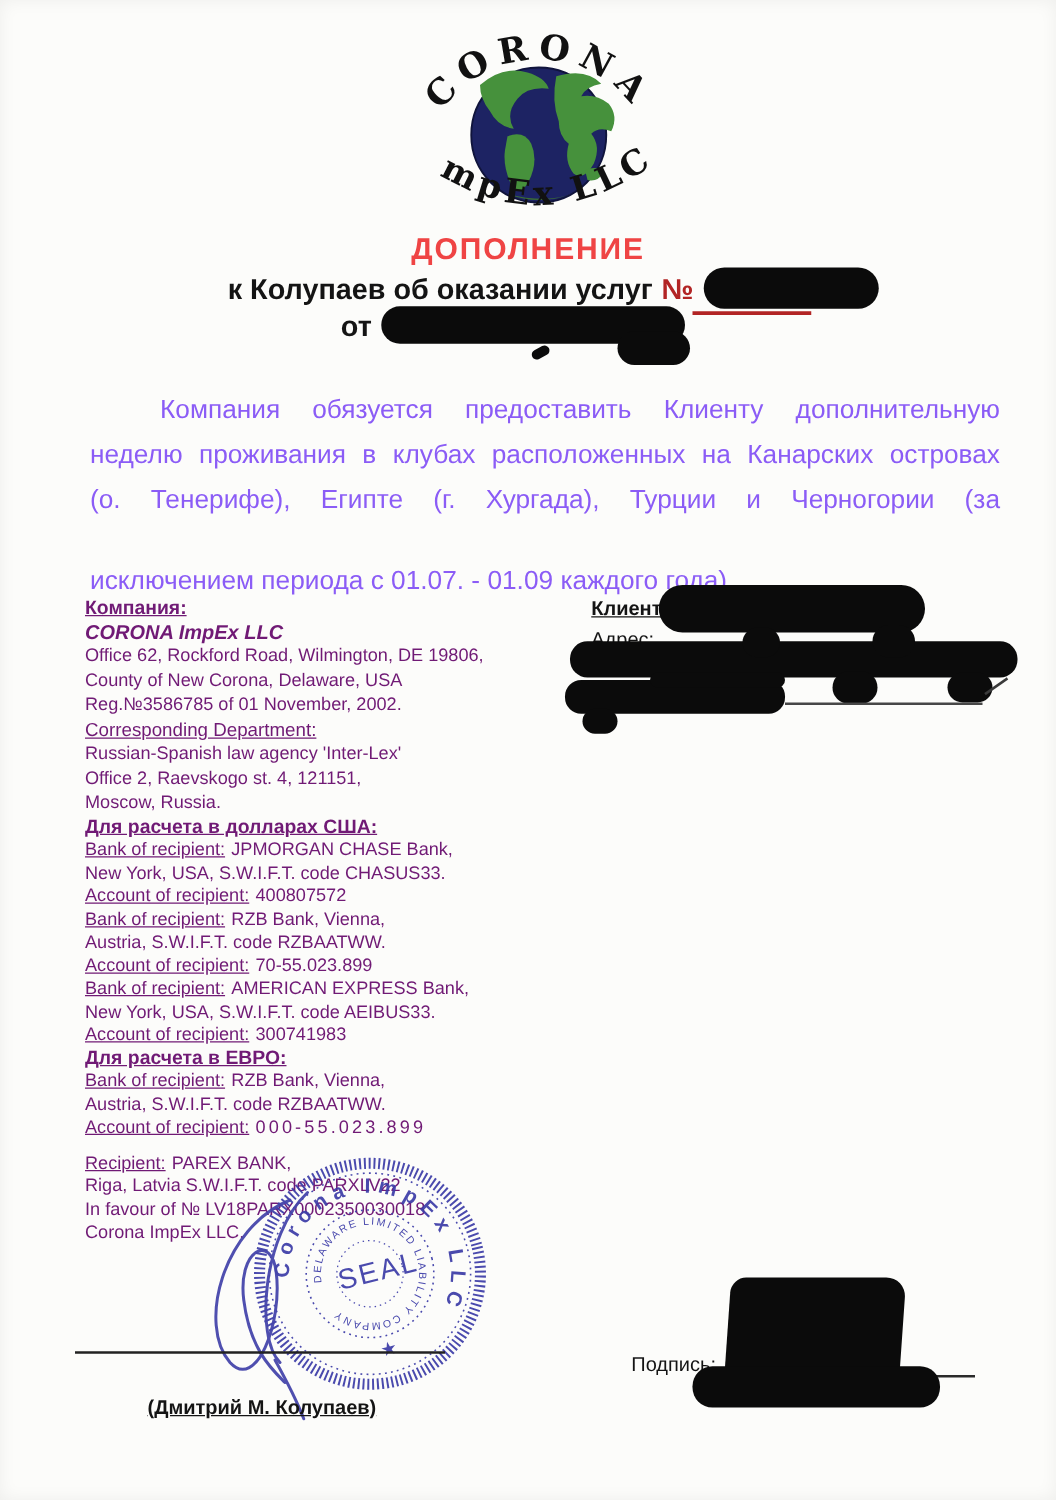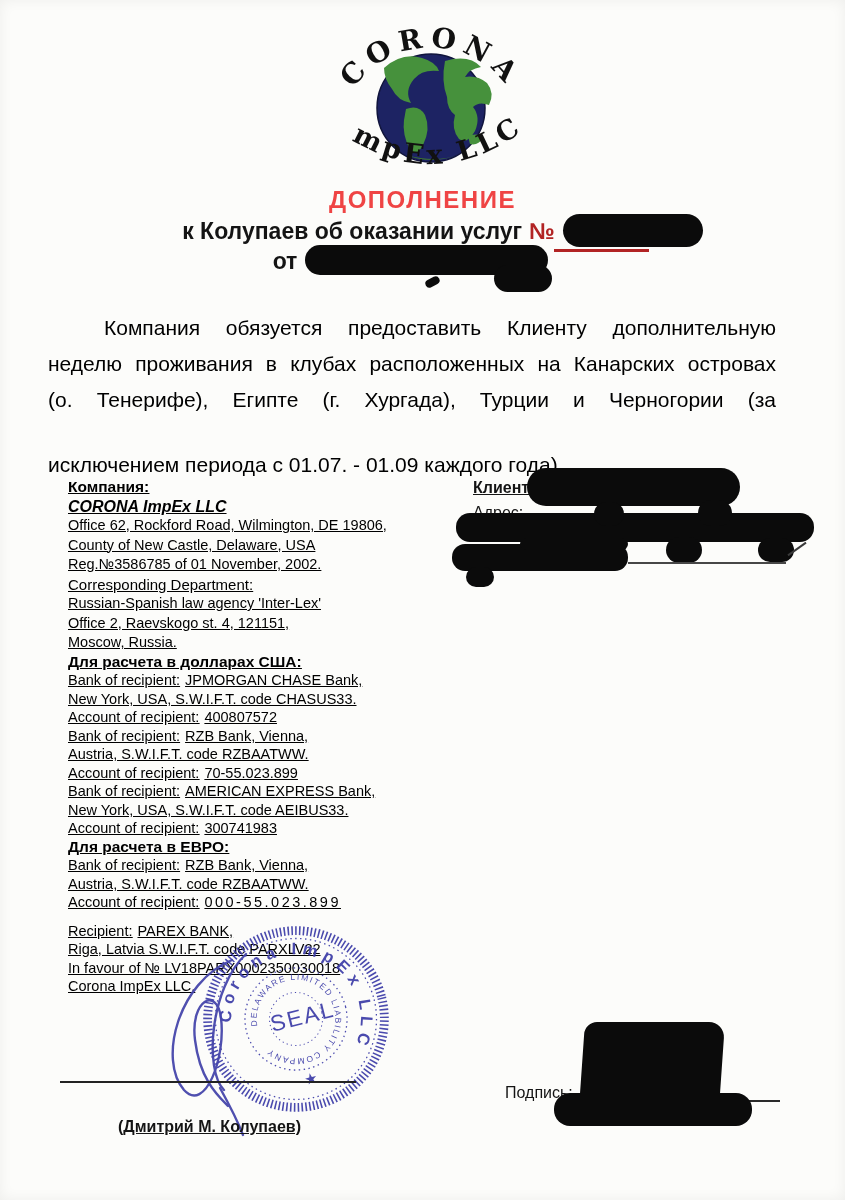--- a/index.html
+++ b/index.html
@@ -19,26 +19,26 @@
   .title-l3{position:absolute;top:245px;left:0;width:100%;text-align:center;
     font-size:23px;font-weight:bold;white-space:nowrap;transform:translateX(-12px);}
   .num-red{color:#b22424;margin-left:7px;}
   .pill{display:inline-block;background:#0b0b0b;position:relative;vertical-align:-8px;}
   .pill-num{width:140px;height:33px;border-radius:17px;margin-left:8px;}
   .pill-num .redline{position:absolute;left:-9px;bottom:-5px;width:95px;height:3px;background:#b22424;}
   .pill-date{width:243px;height:30px;border-radius:15px;margin-left:8px;vertical-align:-6px;}
   .pill-date .bump{position:absolute;right:-4px;bottom:-17px;width:58px;height:27px;border-radius:14px;background:#0b0b0b;}
   .pill-date .mark{position:absolute;left:120px;bottom:-11px;width:15px;height:8px;border-radius:4px;background:#0b0b0b;transform:rotate(-28deg);}
   
-  .para{position:absolute;left:48px;top:310px;width:728px;font-size:21px;line-height:36px;color:#000000;}
+  .para{position:absolute;left:72px;top:310px;width:728px;font-size:21px;line-height:36px;color:#8b5cf6;}
   .pl{text-align:justify;text-align-last:justify;white-space:normal;}
   .pl.first{text-indent:56px;}
   .pl.last{text-align-last:left;margin-top:29px;}
   
-  .company-col{position:absolute;left:68px;top:477px;width:412px;font-size:14.5px;line-height:19.5px;color:#000000;text-decoration:underline;}
+  .company-col{position:absolute;left:68px;top:477px;width:412px;font-size:14.5px;line-height:19.5px;color:#701a75;}
   .bank-part{line-height:18.5px;}
   .ln{white-space:nowrap;}
   .hd{font-weight:bold;text-decoration:underline;font-size:15.5px;}
   .bi{font-weight:bold;font-style:italic;font-size:16px;}
   .uh{text-decoration:underline;font-size:15px;}
   .lbl{text-decoration:underline;margin-right:5px;}
   .spread{letter-spacing:2.5px;}
   .gap10{height:10px;}
   .client-col{position:absolute;left:473px;top:479px;font-size:16px;}
   .client-col .hd{font-size:16px;}
@@ -103,21 +103,21 @@
     <div class="pl first">Компания обязуется предоставить Клиенту дополнительную</div>
     <div class="pl">неделю проживания в клубах расположенных на Канарских островах</div>
     <div class="pl">(о. Тенерифе), Египте (г. Хургада), Турции и Черногории (за</div>
     <div class="pl last">исключением периода с 01.07. - 01.09 каждого года).</div>
   </div>
 
   <div class="company-col">
     <div class="ln hd">Компания:</div>
     <div class="ln bi">CORONA ImpEx LLC</div>
     <div class="ln">Office 62, Rockford Road, Wilmington, DE 19806,</div>
-    <div class="ln">County of New Castle, Delaware, USA</div>
+    <div class="ln">County of New Corona, Delaware, USA</div>
     <div class="ln">Reg.№3586785 of 01 November, 2002.</div>
     <div class="ln uh">Corresponding Department:</div>
     <div class="ln">Russian-Spanish law agency 'Inter-Lex'</div>
     <div class="ln">Office 2, Raevskogo st. 4, 121151,</div>
     <div class="ln">Moscow, Russia.</div>
 
     <div class="bank-part">
       <div class="ln hd">Для расчета в долларах США:</div>
       <div class="ln"><span class="lbl">Bank of recipient:</span><span>JPMORGAN CHASE Bank,</span></div>
       <div class="ln">New York, USA, S.W.I.F.T. code CHASUS33.</div>

